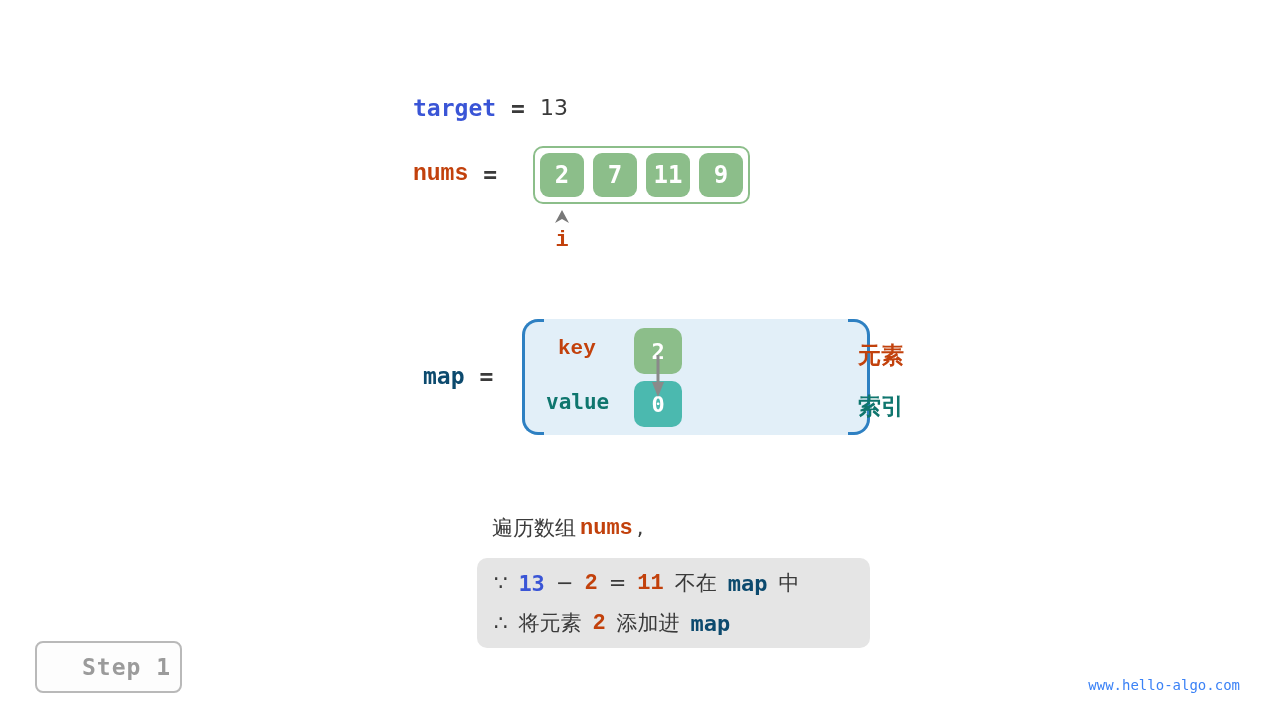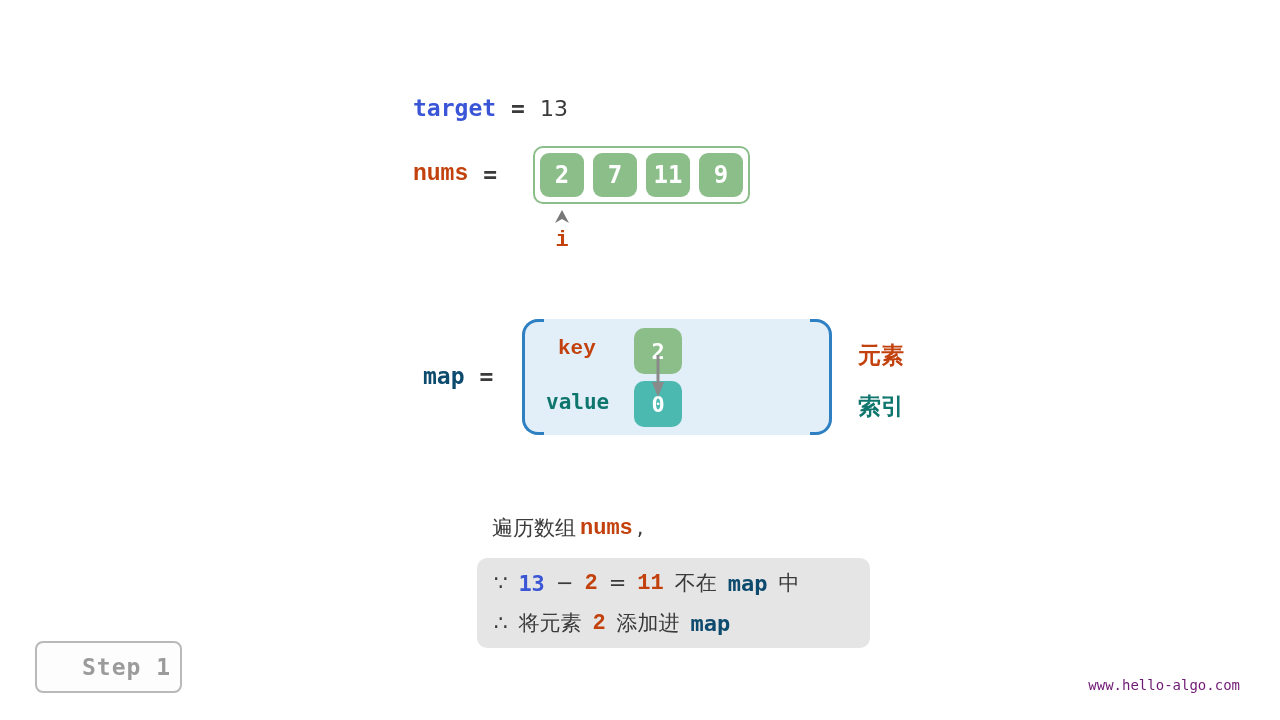--- a/index.html
+++ b/index.html
@@ -2,21 +2,21 @@
 <html><head>
 <meta charset="utf-8">
 <style>
   html,body{margin:0;padding:0;}
   .canvas{
     position:relative;width:1280px;height:720px;background:#ffffff;overflow:hidden;
     font-family:"DejaVu Sans","Liberation Sans",sans-serif;
   }
   .mono{font-family:"DejaVu Sans Mono","Liberation Mono",monospace;}
   .abs{position:absolute;}
-  .row{display:flex;align-items:flex-end;gap:15px;}
+  .row{display:flex;align-items:flex-start;gap:15px;}
 
   
   .c-royal{color:#3A55D6;font-weight:bold;}
   .c-bright{color:#0c4a6e;font-weight:bold;}
   .c-green{color:#c2410c;font-weight:bold;font-family:Liberation Mono, monospace;}
   .c-teal{color:#0f766e;font-weight:bold;}
   .c-dark{color:#3A3A3A;}
   .c-dark-b{color:#3A3A3A;font-weight:bold;}
 
   .lbl{font-size:23px;}
@@ -30,21 +30,21 @@
     width:44px;height:44px;border-radius:9px;background:#8CBE8A;
     display:flex;align-items:center;justify-content:center;
     color:#ffffff;font-size:24px;font-weight:bold;
   }
   .pointer-wrap{left:540px;top:210px;width:44px;text-align:center;}
   .pointer-wrap svg{display:block;margin:0 auto;}
   .pointer-i{display:block;margin-top:4px;font-size:22px;}
 
   
   .map-box{
-    left:522px;top:319px;width:310px;height:116px;
+    left:522px;top:319px;width:348px;height:116px;
     background:#E2EFF8;border-radius:16px;
   }
   .bracket{position:absolute;top:0;bottom:0;width:22px;box-sizing:border-box;}
   .bracket.left{left:0;border:3px solid #2E80C2;border-right:none;border-radius:16px 0 0 16px;}
   .bracket.right{right:0;border:3px solid #2E80C2;border-left:none;border-radius:0 16px 16px 0;}
   .kv-label{position:absolute;font-size:21px;}
   .kv-box{
     position:absolute;width:48px;height:46px;border-radius:10px;
     display:flex;align-items:center;justify-content:center;
     color:#ffffff;font-size:22px;font-weight:bold;
@@ -65,21 +65,21 @@
   .note-line{display:flex;align-items:center;gap:11px;font-size:21px;}
   .note-line .mono{font-size:22px;}
 
   .step-box{
     left:35px;top:641px;width:147px;height:52px;box-sizing:border-box;
     background:#FDFDFD;border:2px solid #B9B9B9;border-radius:8px;
     display:flex;align-items:center;justify-content:center;
   }
   .step-text{color:#9B9B9B;font-weight:bold;font-size:23px;letter-spacing:1px;margin-left:36px;}
 
-  .watermark{right:40px;top:677px;color:#701a75;font-size:14px;}
+  .watermark{right:40px;top:677px;color:#3b82f6;font-size:14px;}
 </style>
 </head>
 <body>
 
 <div class="canvas">
 
   <div class="abs row" style="left:413px;top:95px;">
     <span class="mono lbl c-royal">target</span>
     <span class="mono lbl c-dark-b">=</span>
     <span class="c-dark" style="font-size:22px;">13</span>

